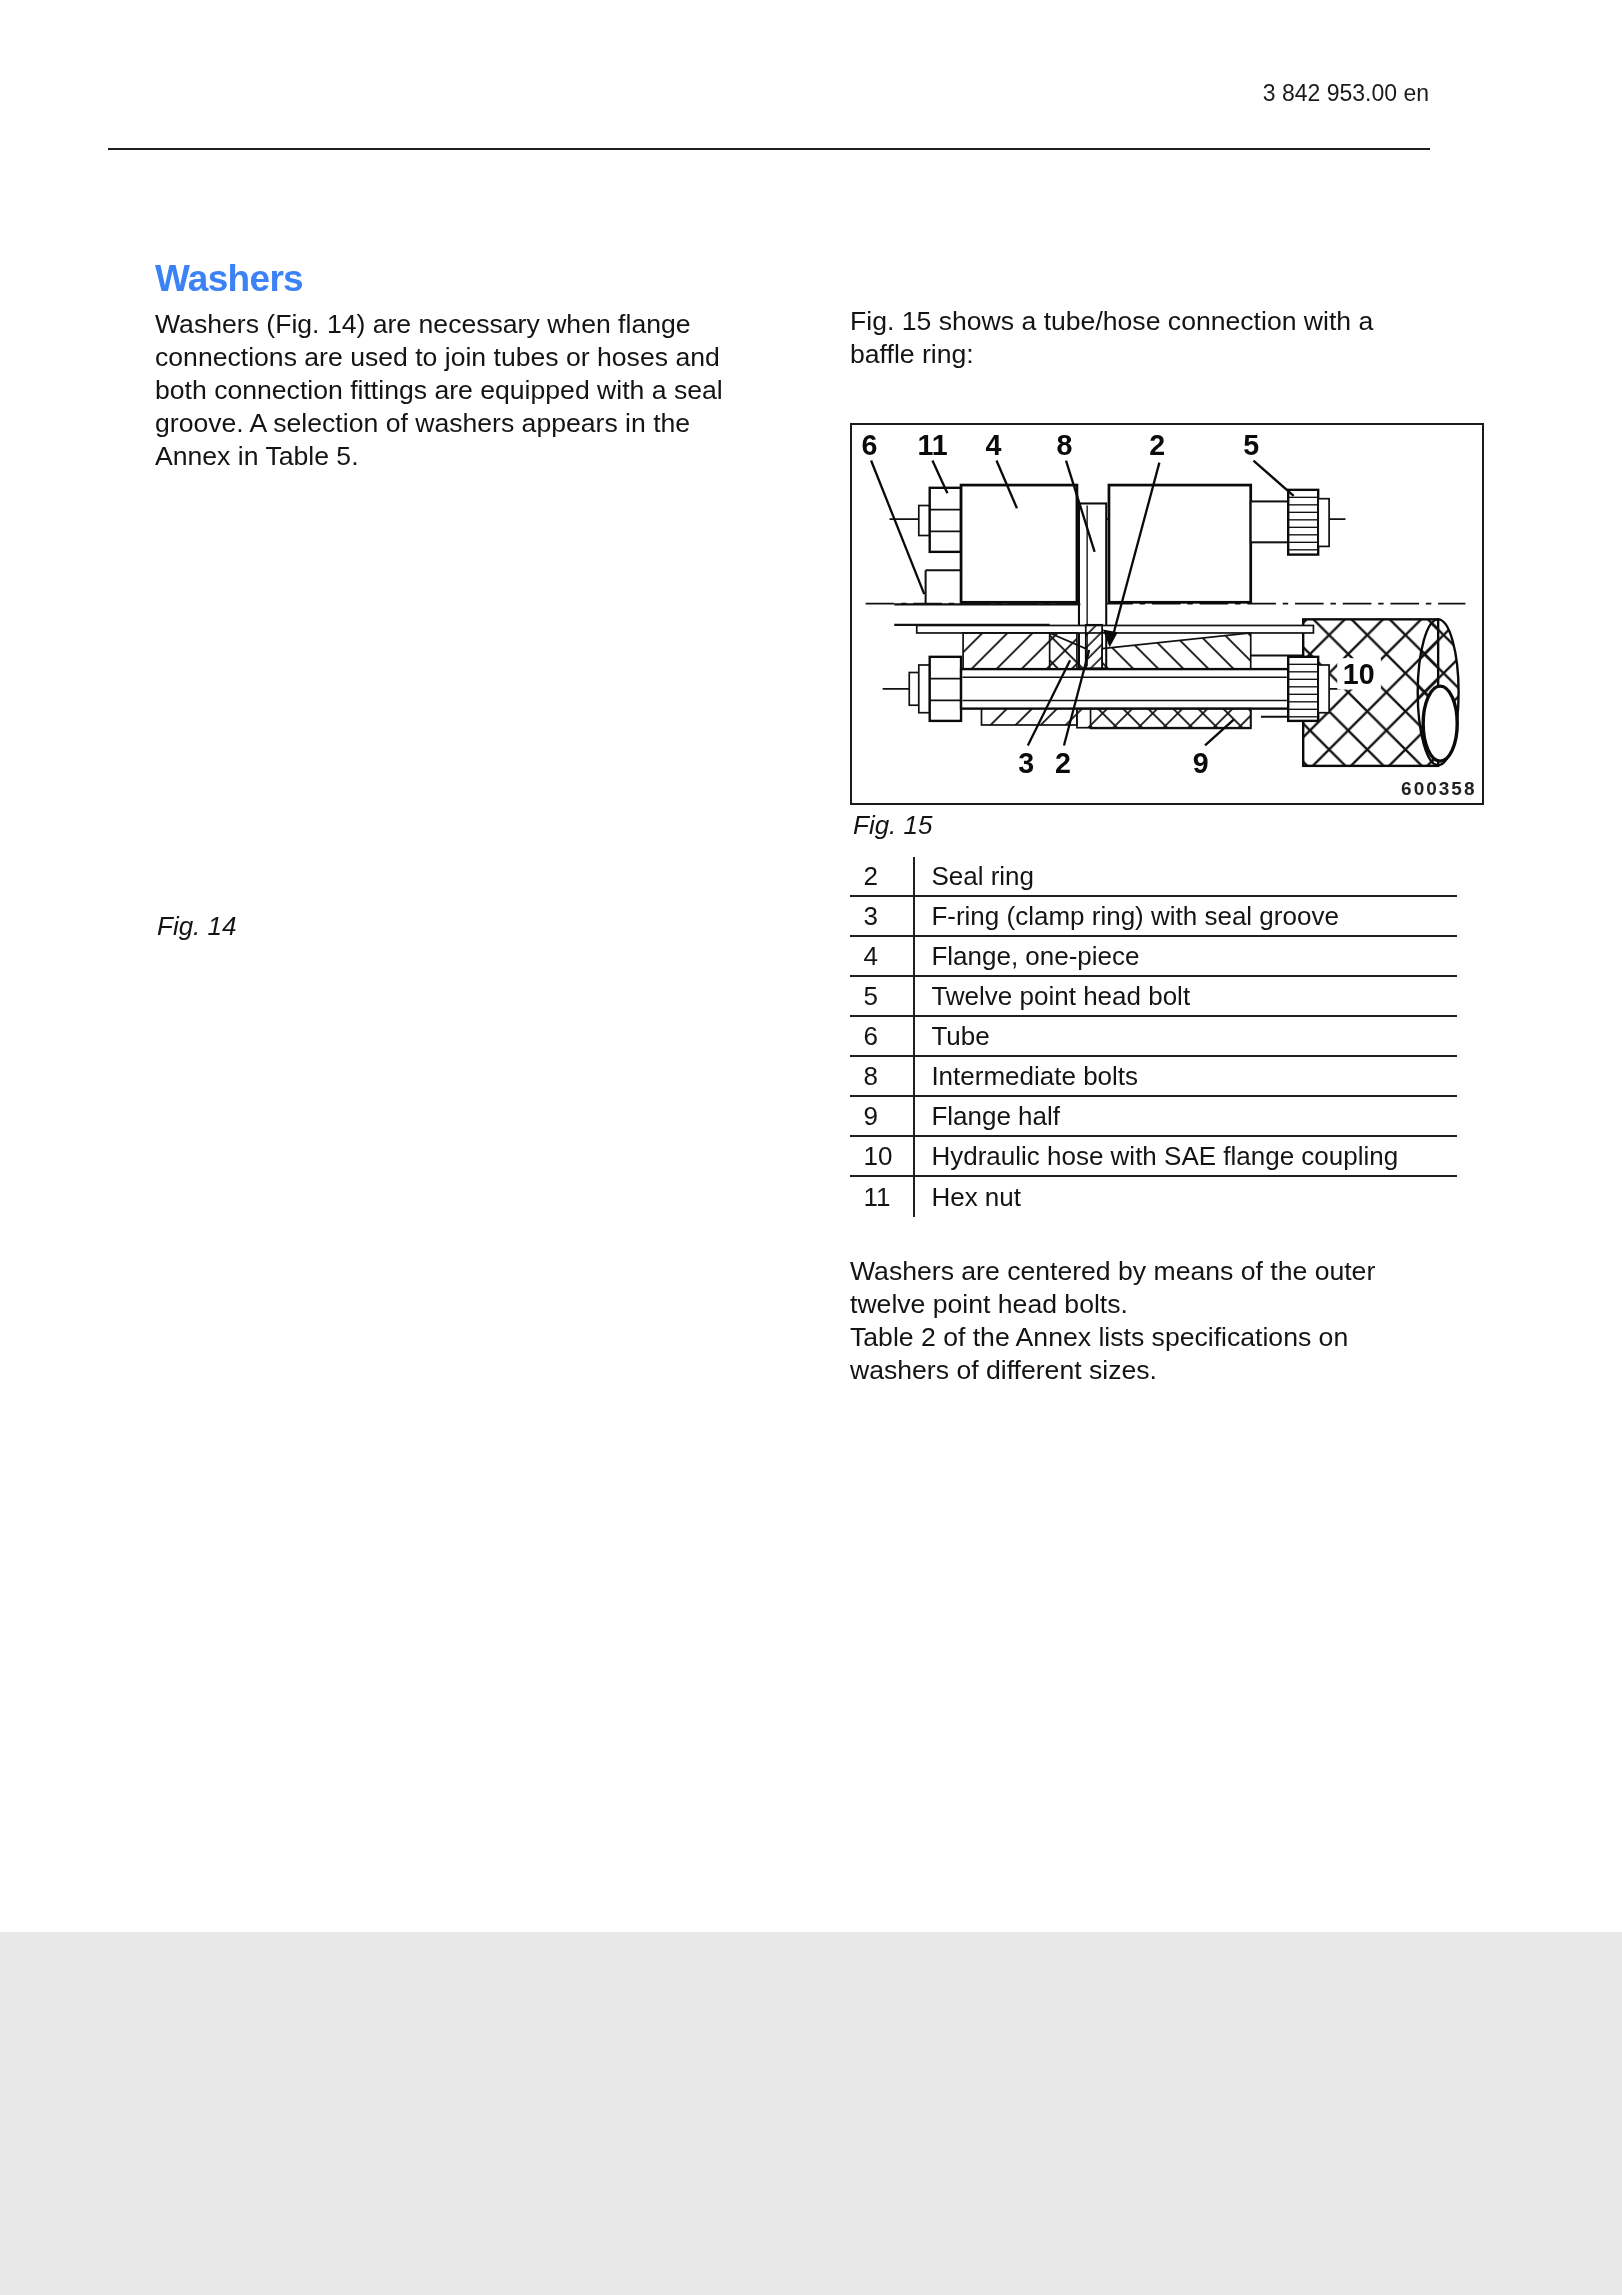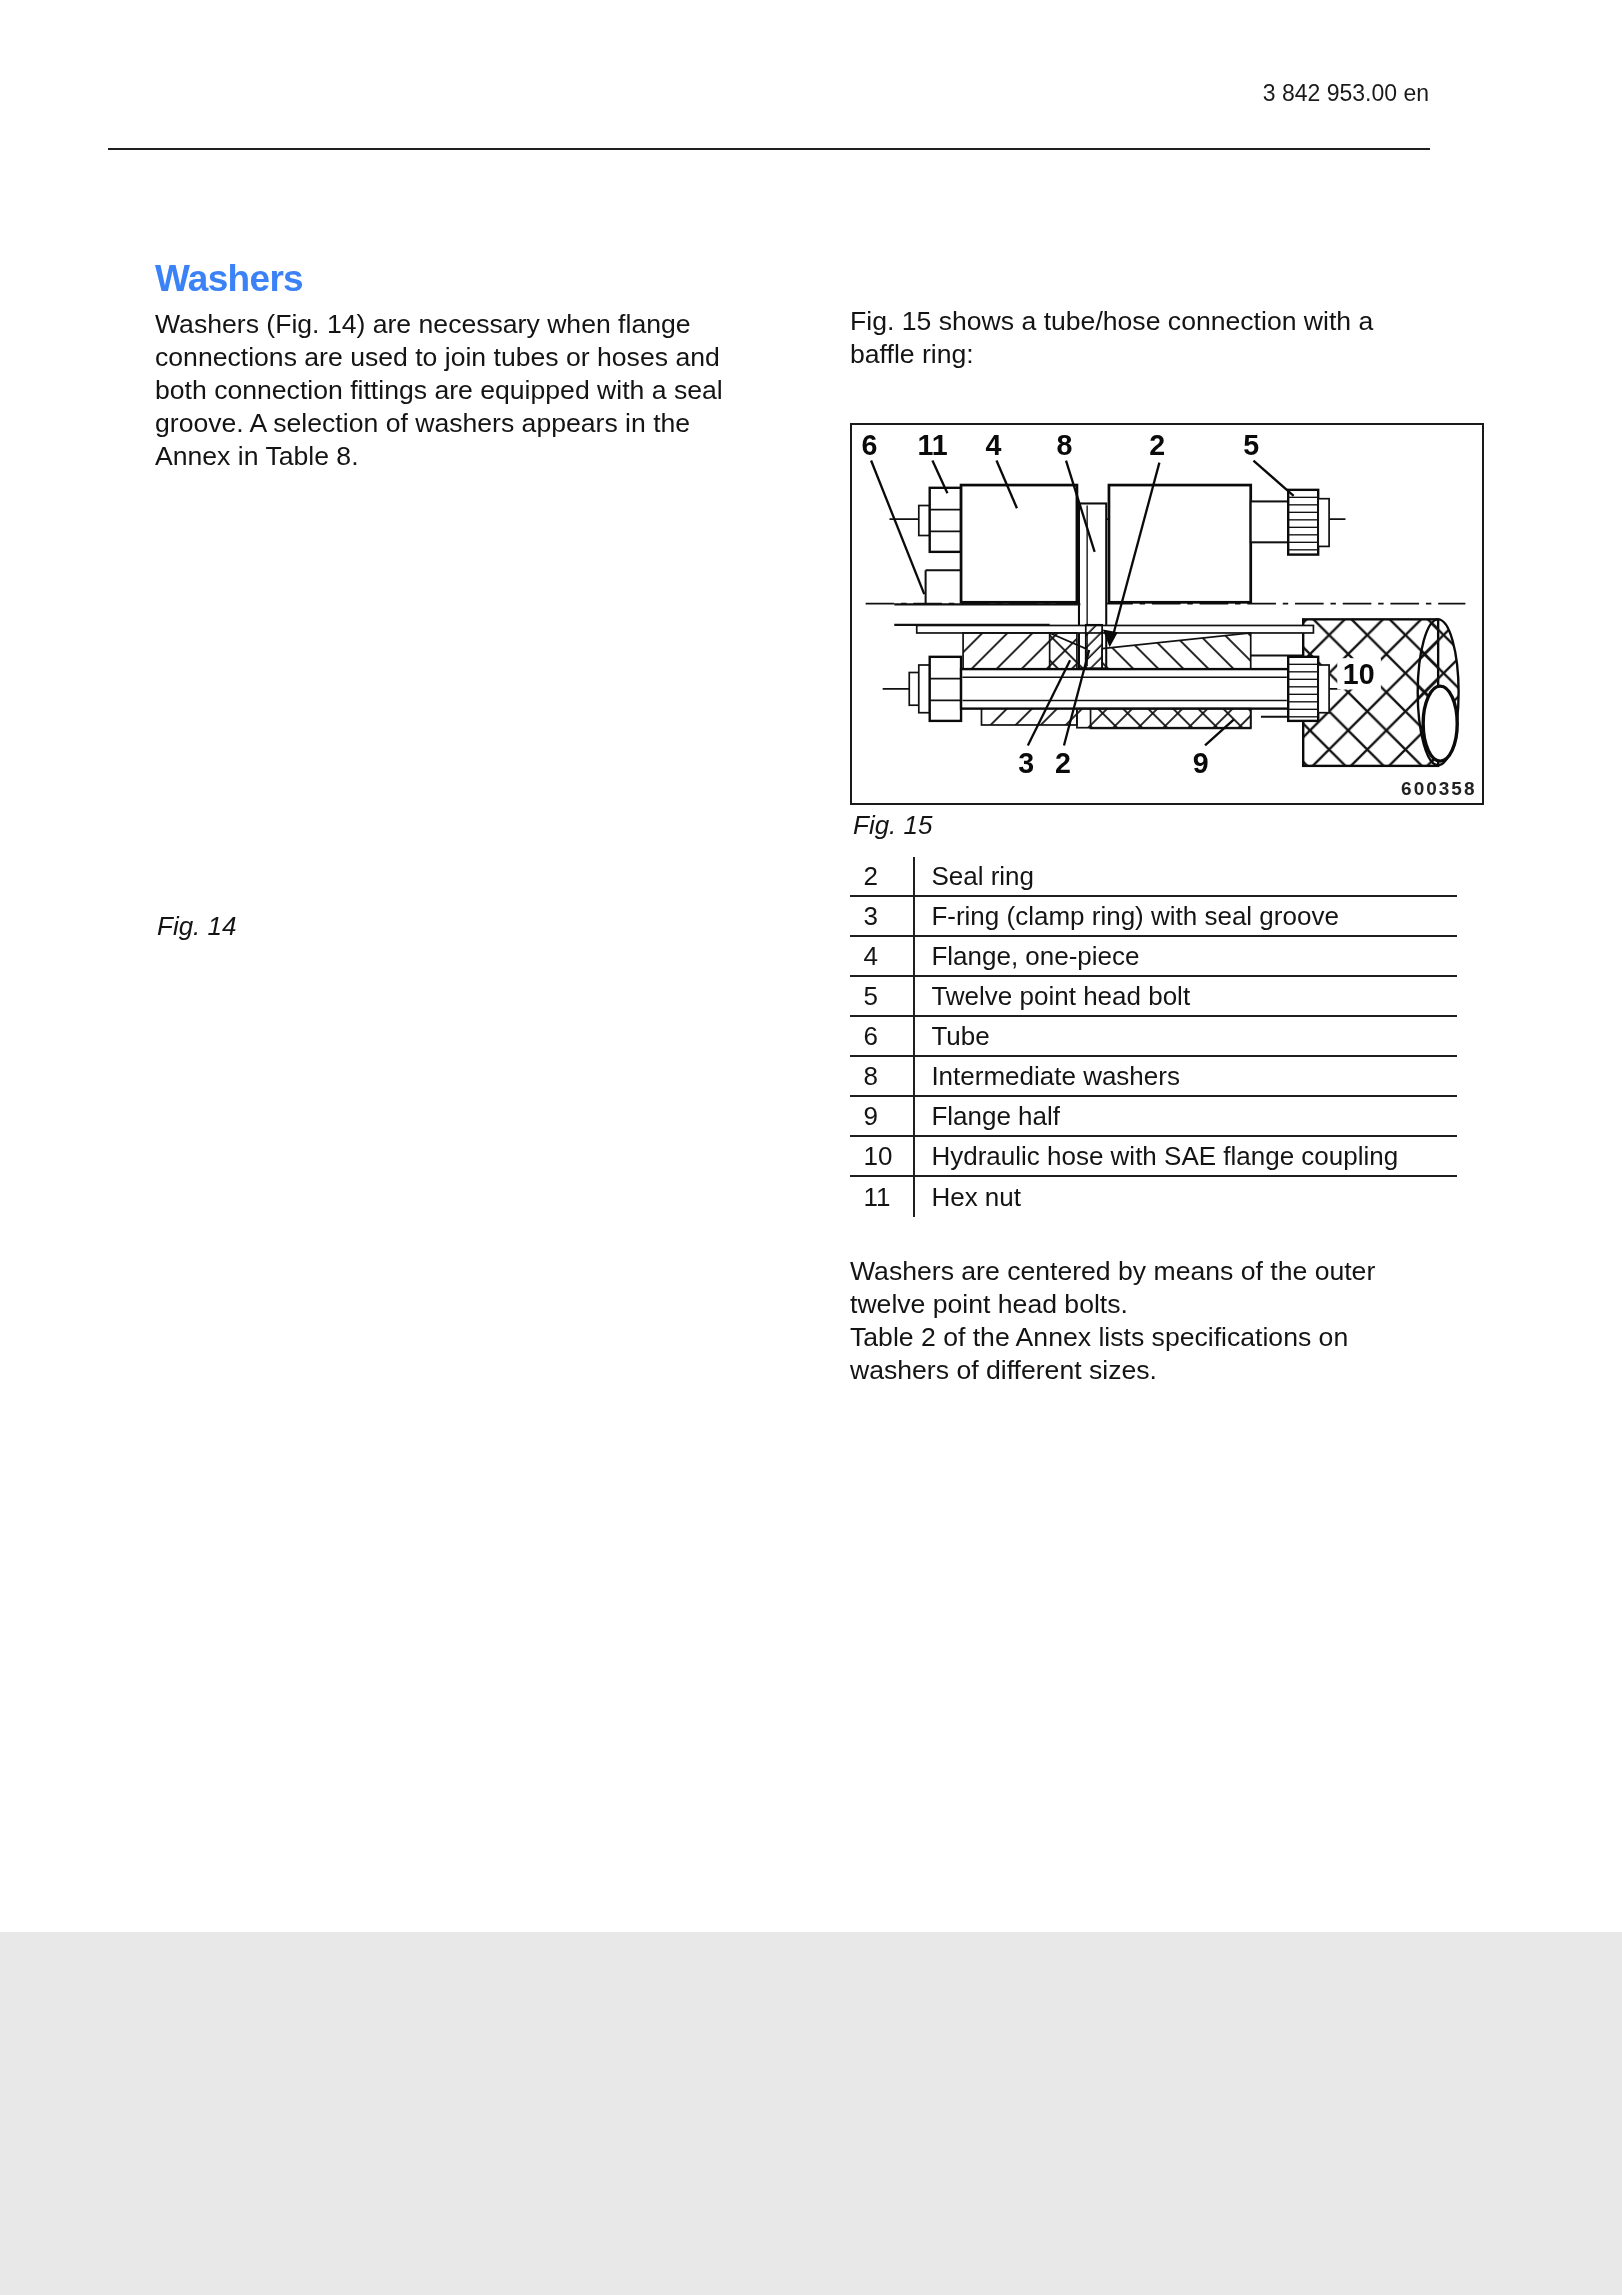--- a/index.html
+++ b/index.html
@@ -72,21 +72,21 @@
 <div class="page">
 
   <div class="abs doc-number">3 842 953.00 en</div>
   <div class="abs header-rule"></div>
 
   <div class="abs h1">Washers</div>
   <div class="abs body-text left-para">Washers (Fig. 14) are necessary when flange
 connections are used to join tubes or hoses and
 both connection fittings are equipped with a seal
 groove. A selection of washers appears in the
-Annex in Table 8.</div>
+Annex in Table 5.</div>
 
   <div class="abs fig-caption fig14-caption">Fig. 14</div>
 
   <div class="abs body-text right-intro">Fig. 15 shows a tube/hose connection with a
 baffle ring:</div>
 
   <div class="abs fig-frame fig15-frame">
     <svg width="625" height="373" viewBox="0 0 917 547">
       <defs>
         <pattern id="hA" width="26" height="26" patternUnits="userSpaceOnUse" patternTransform="rotate(45)">
@@ -217,21 +217,21 @@
     <div class="trow">
       <div class="tnum">5</div>
       <div class="tdesc">Twelve point head bolt</div>
     </div>
     <div class="trow">
       <div class="tnum">6</div>
       <div class="tdesc">Tube</div>
     </div>
     <div class="trow">
       <div class="tnum">8</div>
-      <div class="tdesc">Intermediate washers</div>
+      <div class="tdesc">Intermediate bolts</div>
     </div>
     <div class="trow">
       <div class="tnum">9</div>
       <div class="tdesc">Flange half</div>
     </div>
     <div class="trow">
       <div class="tnum">10</div>
       <div class="tdesc">Hydraulic hose with SAE flange coupling</div>
     </div>
     <div class="trow">

